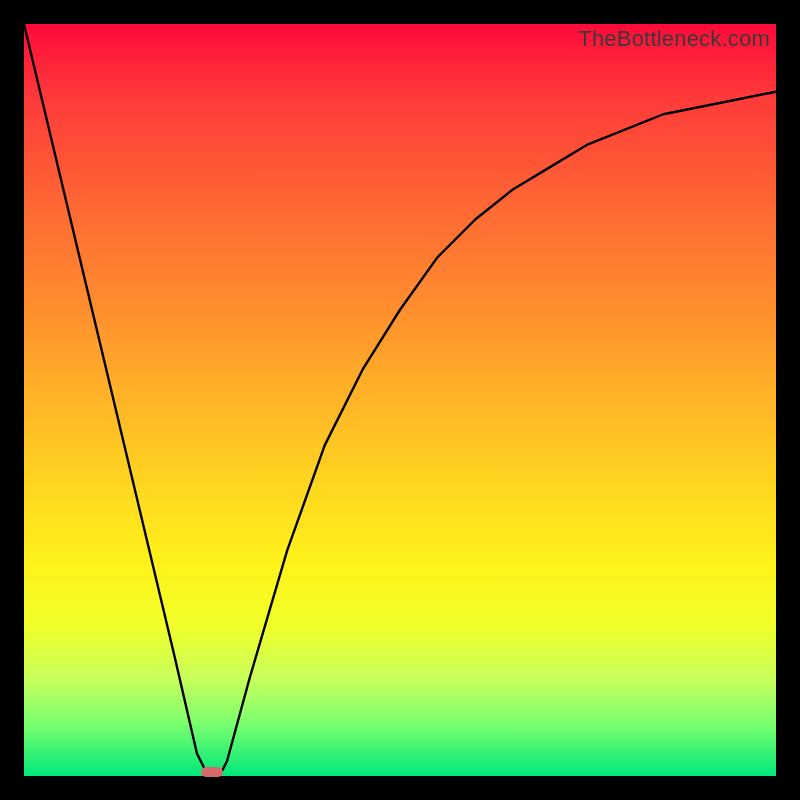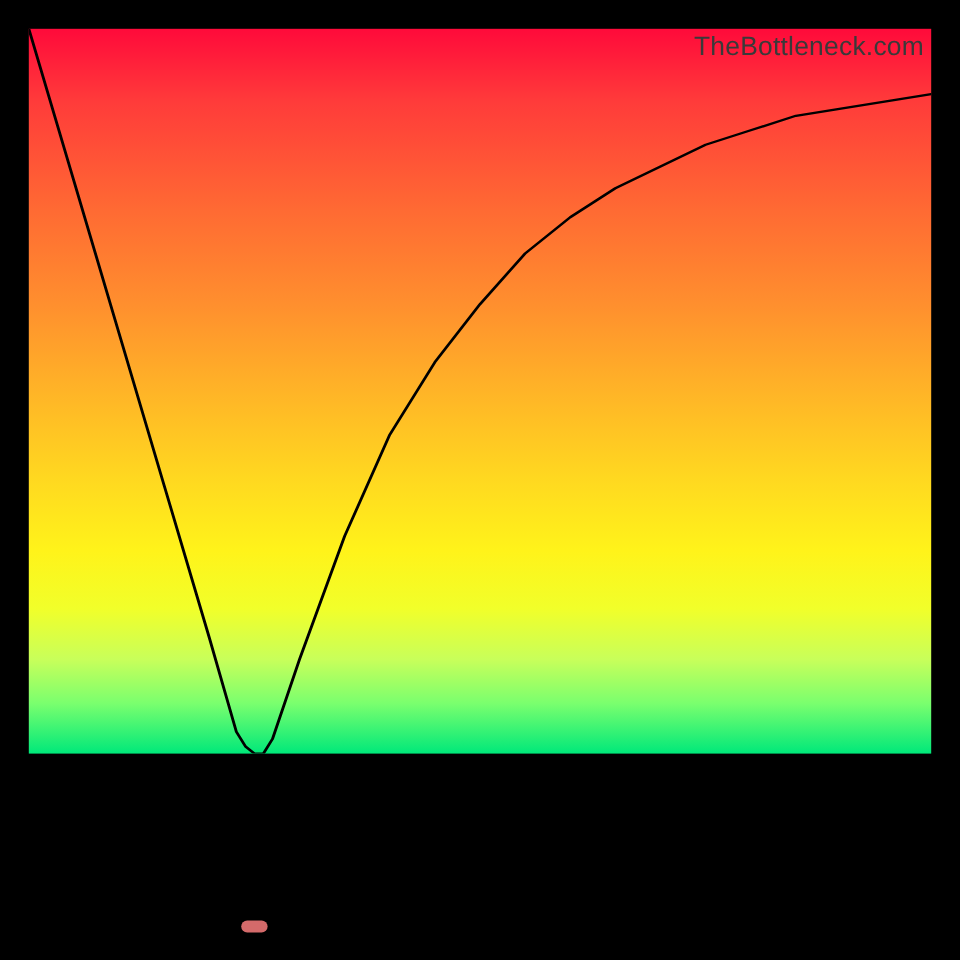--- a/index.html
+++ b/index.html
@@ -15,21 +15,21 @@
     position: relative;
     width: 800px;
     height: 800px;
     background: #000;
   }
   .plot-area {
     position: absolute;
     left: 24px;
     top: 24px;
     width: 752px;
-    height: 604px;
+    height: 752px;
     background: linear-gradient(
       to bottom,
       #ff0a3a 0%,
       #ff3b3a 10%,
       #ff6a33 25%,
       #ff8f2e 38%,
       #ffb427 50%,
       #ffd820 62%,
       #fff31a 72%,
       #f1ff2a 80%,

